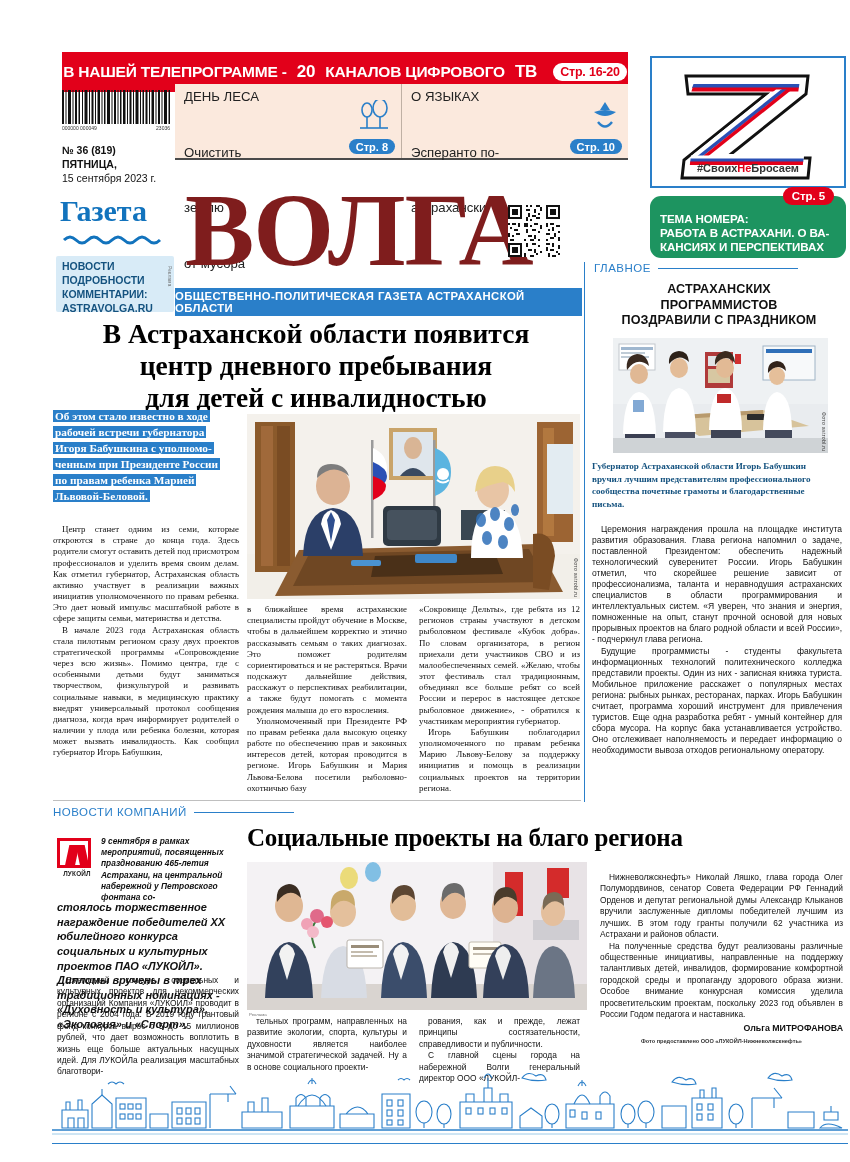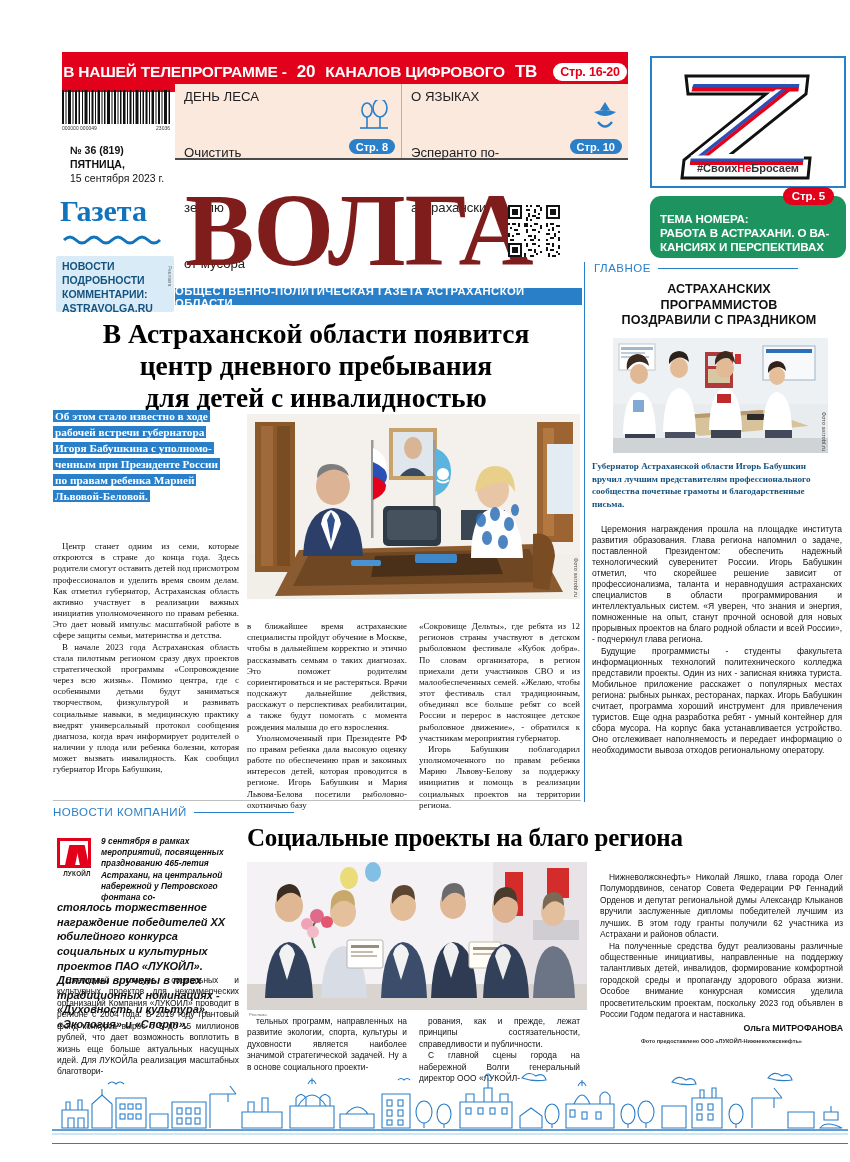--- a/index.html
+++ b/index.html
@@ -46,21 +46,21 @@
   }
   .teaser .tsvg { position:absolute; }
   .t1 .tsvg { right:10px; top:16px; }
   .t2 .tsvg { right:8px; top:16px; }
   .t3 .tsvg { right:8px; top:18px; }
 
   
   .barcode { position:absolute; left:62px; top:90px; width:108px; height:42px; }
   .barcode .bars { display:flex; height:34px; gap:0; }
   .barcode .bnum { font-size:5px; color:#333; display:flex; justify-content:space-between; margin-top:1px; font-family:"Liberation Sans",sans-serif;}
-  .issue { position:absolute; left:70px; top:144px; width:112px; font-size:10.5px; line-height:1.32; color:#111; }
+  .issue { position:absolute; left:62px; top:144px; width:112px; font-size:10.5px; line-height:1.32; color:#111; }
   .issue .l1 { font-weight:bold; }
   .issue .l2 { font-weight:bold; }
   .issue .l3 { font-weight:400; }
 
   .gazeta {
     position:absolute; left:60px; top:196px; width:112px;
     font-family:"Liberation Serif", serif; font-weight:bold;
     font-size:30px; color:#1273bd; line-height:1;
   }
   .wave { position:absolute; left:62px; top:232px; }
@@ -76,21 +76,21 @@
 
   
   .volga {
     position:absolute; left:185px; top:180px; width:345px; height:105px;
     font-family:"Liberation Serif", serif; font-weight:bold;
     font-size:104px; color:#7f1d1d; line-height:100px;
     letter-spacing:-1px; text-align:center;
   }
   .qr { position:absolute; left:508px; top:205px; width:52px; height:52px; }
   .tagline {
-    position:absolute; left:175px; top:288px; width:407px; height:17px;
+    position:absolute; left:175px; top:288px; width:407px; height:28px;
     background:#2a7fc9; color:#fff; font-size:11.3px; font-weight:bold;
     letter-spacing:.4px; display:flex; align-items:center; justify-content:center;
   }
 
   
   .zbox {
     position:absolute; left:650px; top:56px; width:196px; height:132px;
     border:2px solid #2a7fc9; background:#fff;
   }
   .zhash {
@@ -125,21 +125,21 @@
   .photo-main {
     position:absolute; left:247px; top:414px; width:333px; height:185px;
     background:linear-gradient(#e9e6e0,#d9d4cc); overflow:hidden;
   }
   .credit-v {
     position:absolute; right:1px; bottom:2px; font-size:5.2px; color:#444;
     writing-mode:vertical-rl; letter-spacing:.3px;
   }
 
   
-  .col { position:absolute; font-family:"Liberation Serif", serif; font-size:8.9px; line-height:1.255; text-align:justify; color:#111;margin-top:17px; }
+  .col { position:absolute; font-family:"Liberation Serif", serif; font-size:8.9px; line-height:1.255; text-align:justify; color:#111; }
   .col p { margin:0; text-indent:9px; }
   .col p.noind { text-indent:0; }
   .colA { left:53px; top:524px; width:186px; }
   .colB { left:247px; top:604px; width:160px; }
   .colC { left:419px; top:604px; width:161px; }
 
   
   .rail-div { position:absolute; left:584px; top:262px; width:1px; height:540px; background:#2a7fc9; }
   .kicker {
     position:absolute; font-size:11.5px; color:#2a7fc9; font-weight:400;

